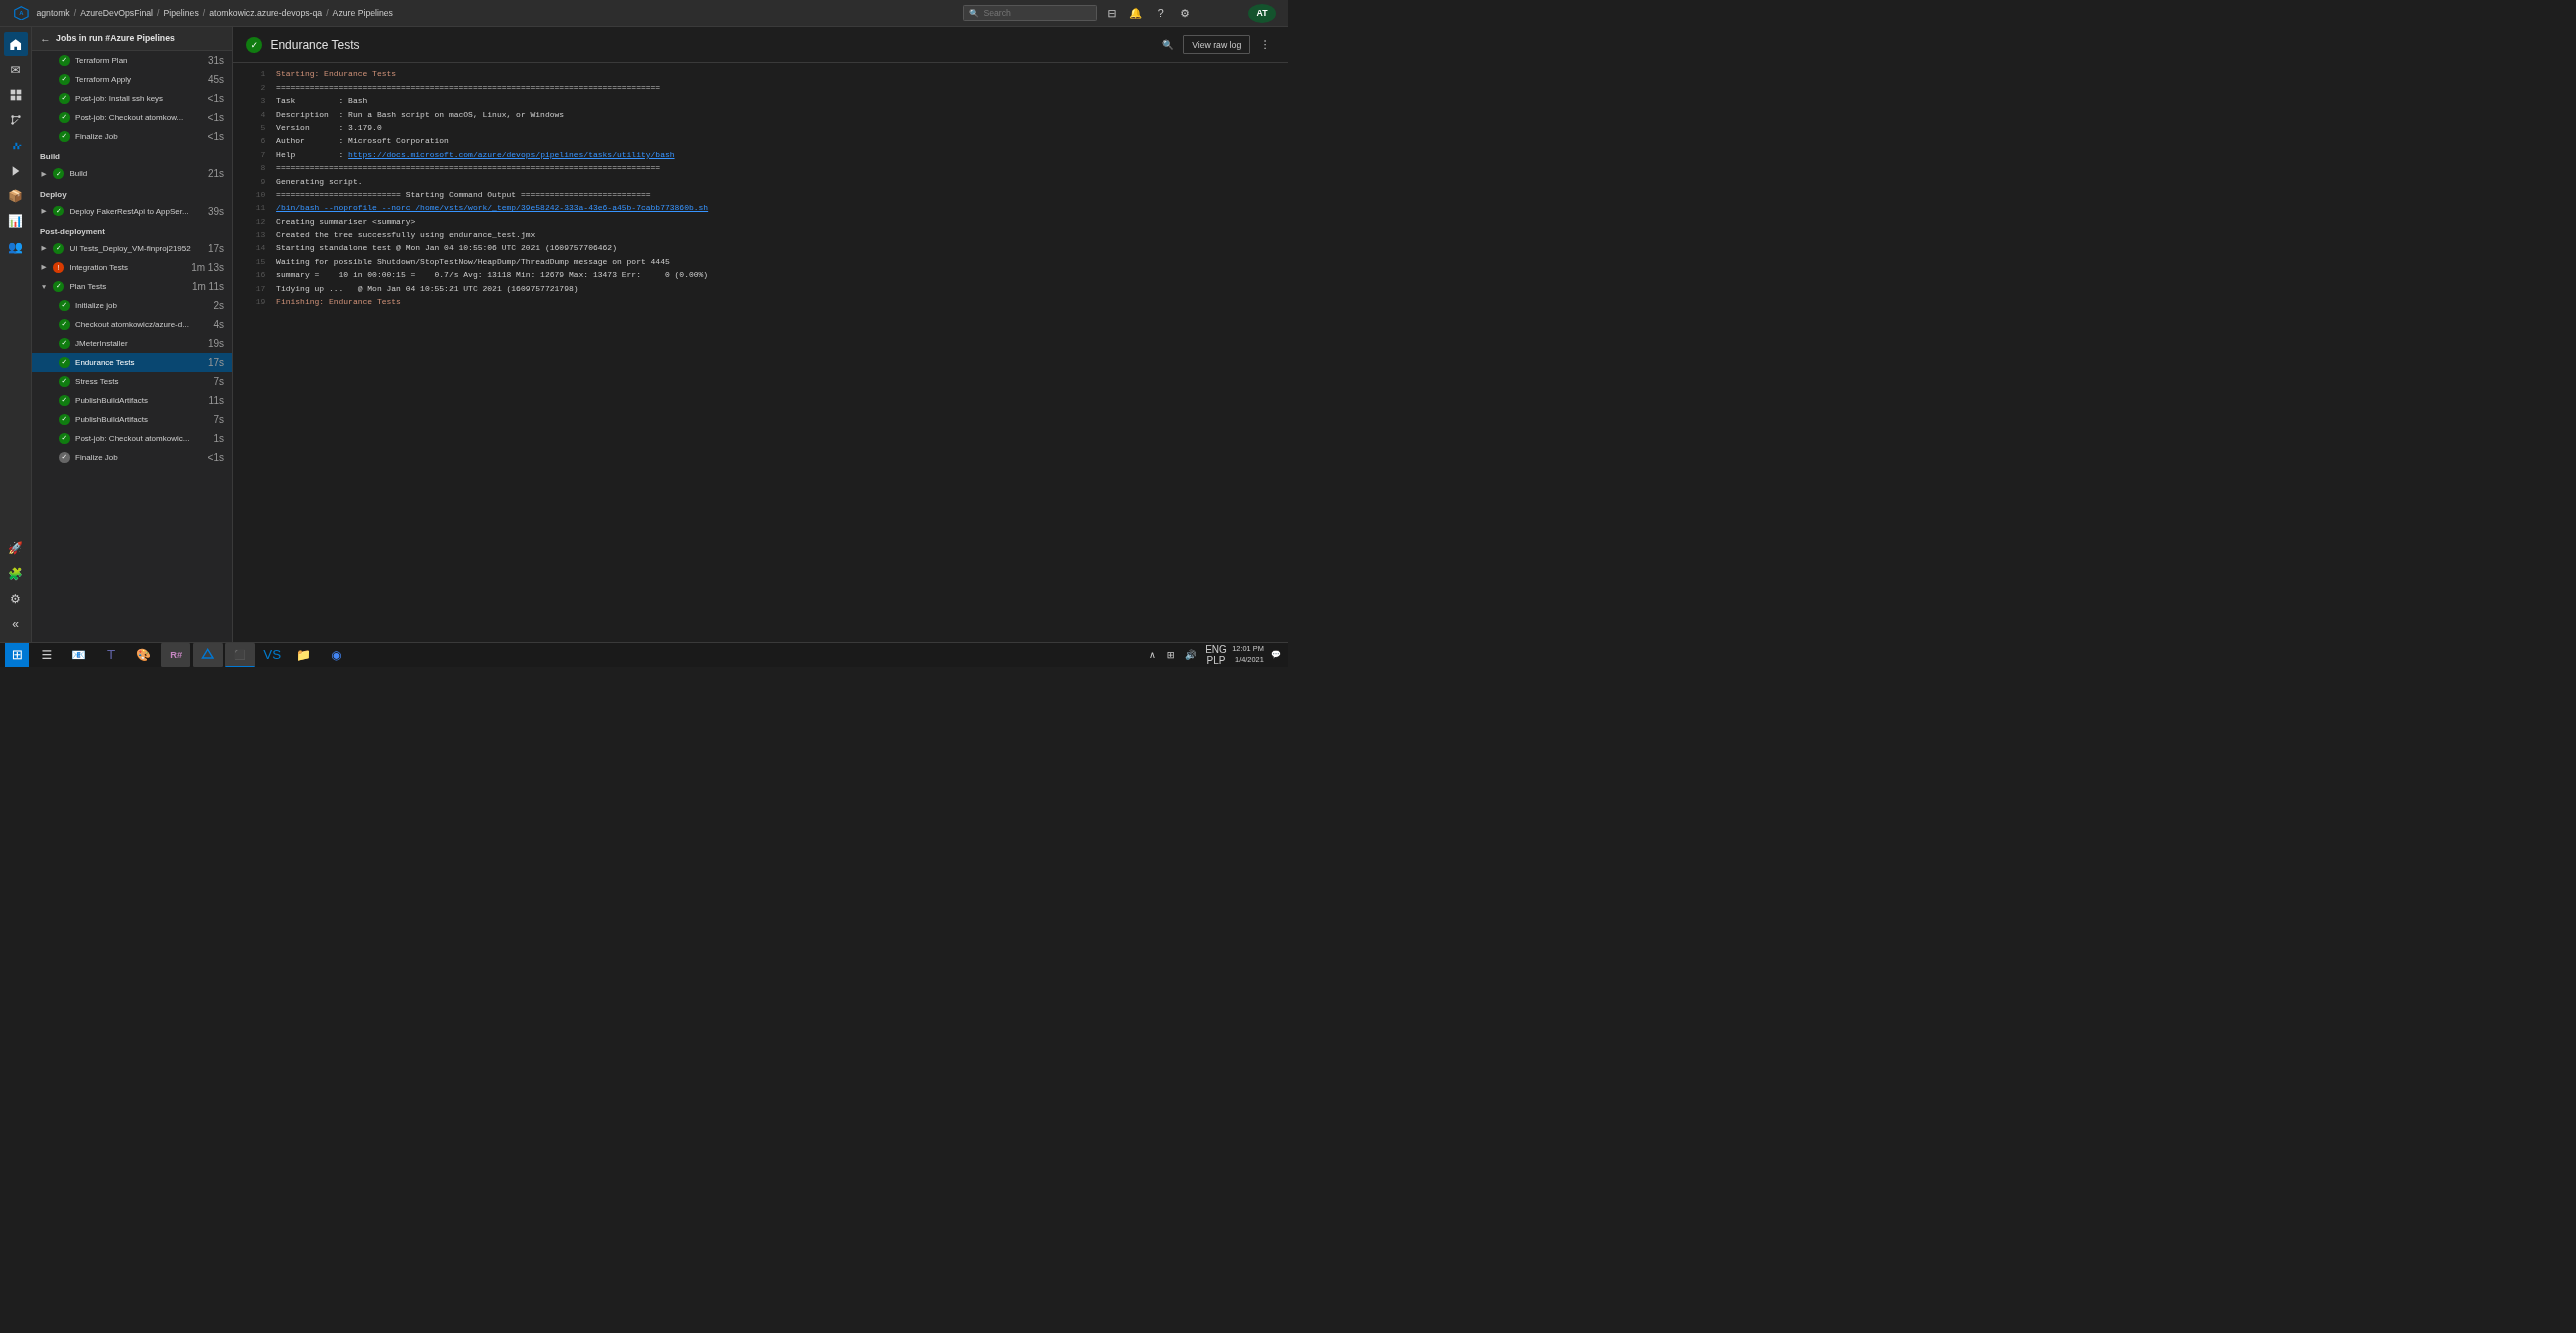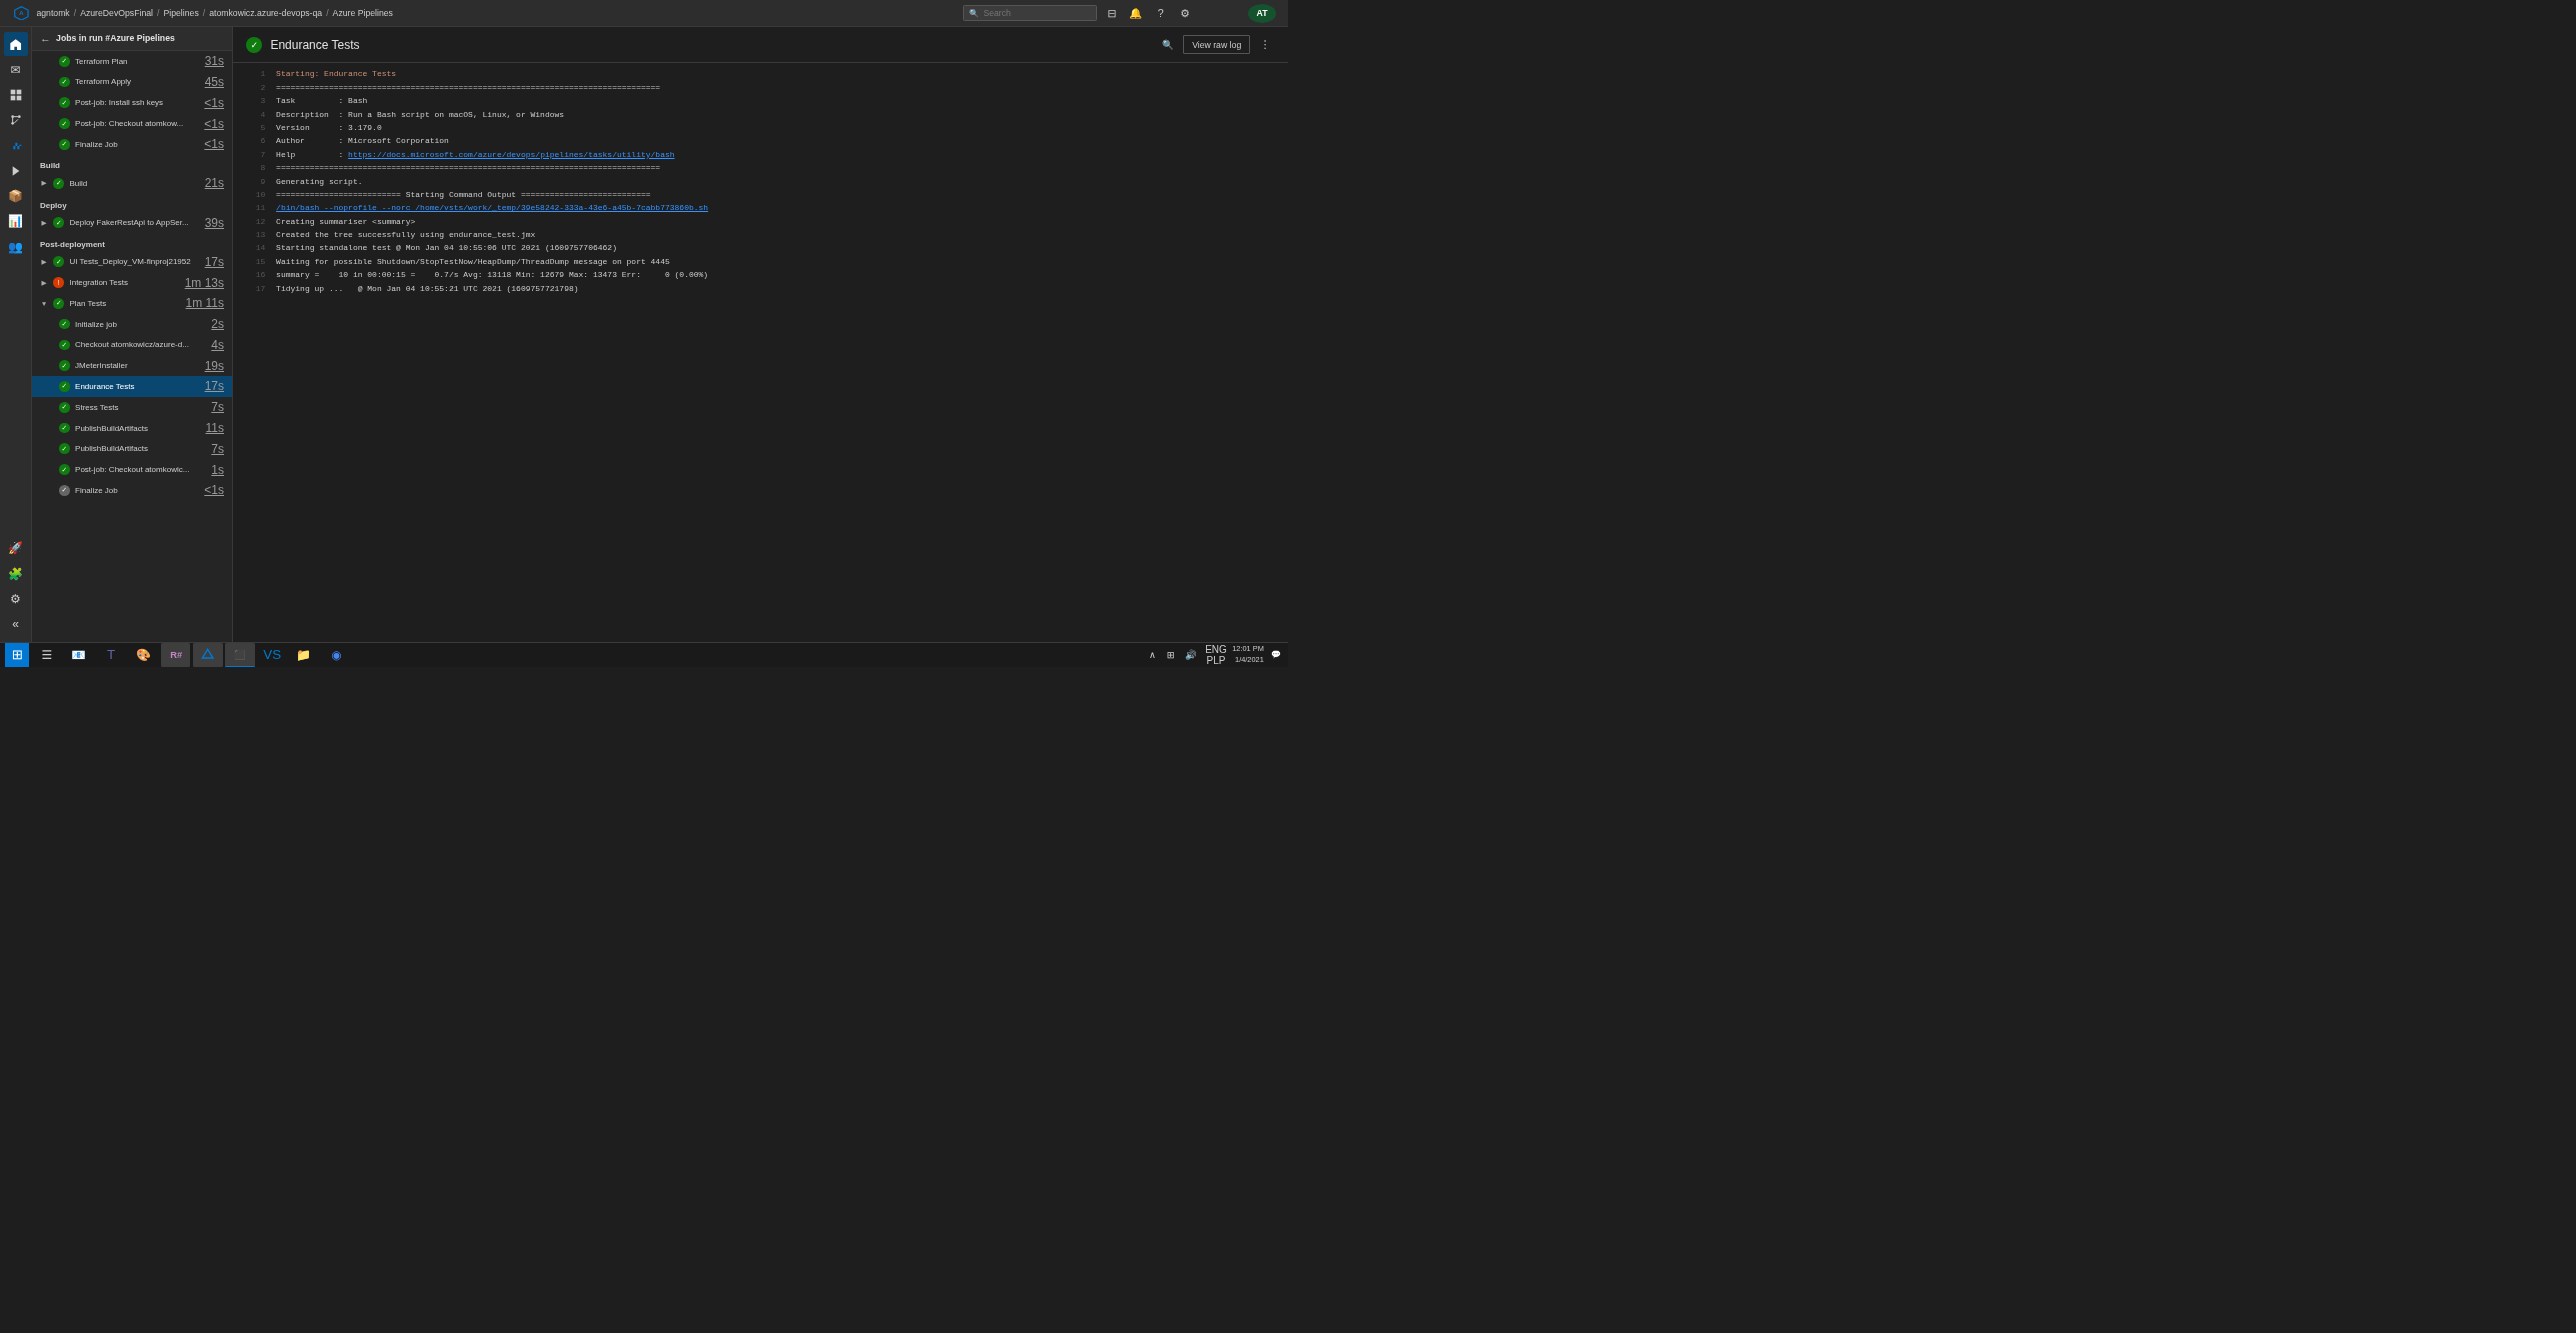--- a/index.html
+++ b/index.html
@@ -219,24 +219,23 @@
     .status-pending { background: #666; color: white; }
     .job-name {
       flex: 1;
       font-size: 8px;
       color: #cccccc;
       white-space: nowrap;
       overflow: hidden;
       text-overflow: ellipsis;
     }
     .job-duration {
-      font-size: 12px;
+      font-size: 10px;
       color: #999;
       flex-shrink: 0;
-      text-decoration: underline;
     }
     .job-indent {
       padding-left: 27px;
     }
 
     
     .content-area {
       flex: 1;
       display: flex;
       flex-direction: column;
@@ -673,20 +672,24 @@
         <span class="log-line-number">15</span>
         <span class="log-line-content">Waiting for possible Shutdown/StopTestNow/HeapDump/ThreadDump message on port 4445</span>
       </div>
       <div class="log-line">
         <span class="log-line-number">16</span>
         <span class="log-line-content">summary =    10 in 00:00:15 =    0.7/s Avg: 13118 Min: 12679 Max: 13473 Err:     0 (0.00%)</span>
       </div>
       <div class="log-line">
         <span class="log-line-number">17</span>
         <span class="log-line-content">Tidying up ...   @ Mon Jan 04 10:55:21 UTC 2021 (1609757721798)</span>
+      </div>
+      <div class="log-line">
+        <span class="log-line-number">19</span>
+        <span class="log-line-content log-text-orange">Finishing: Endurance Tests</span>
       </div>
     </div>
   </div>
 </div>
 
 <div class="taskbar">
   <div class="taskbar-start">⊞</div>
   <div class="taskbar-item">☰</div>
   <div class="taskbar-item">📧</div>
   <div class="taskbar-item" style="color:#6264a7; font-size:13.4px;">T</div>

